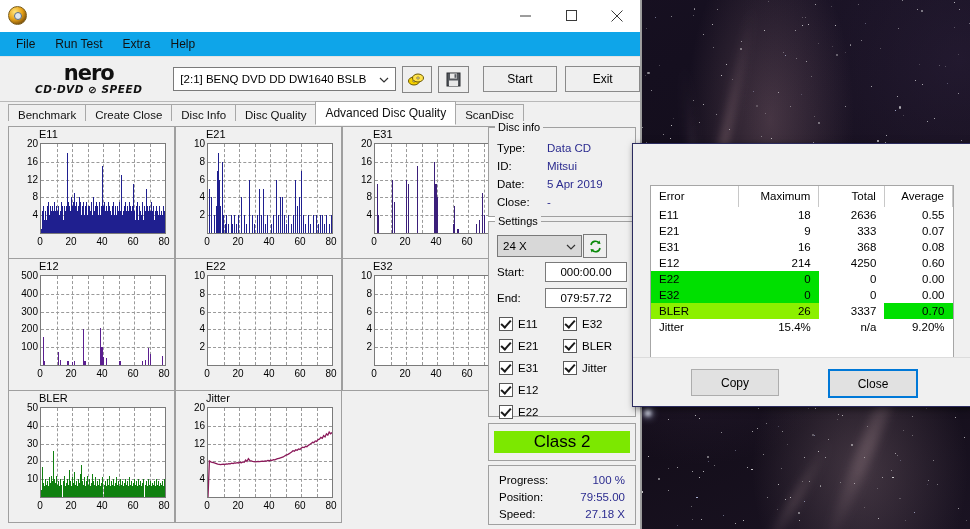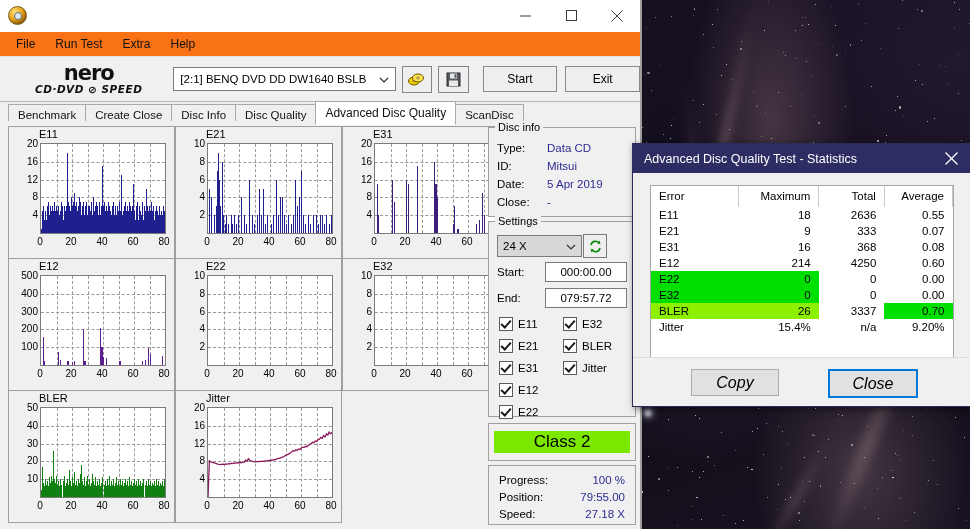--- a/index.html
+++ b/index.html
@@ -40,21 +40,21 @@
   }
   #app-icon:after{
     content:"";position:absolute;left:5px;top:5px;width:6px;height:6px;border-radius:50%;
     background:#dfe7ef;border:1px solid #5b6f86;
   }
   #app-title{font-size:12.5px;color:#4b4b4b;white-space:nowrap;}
   .wincontrols{margin-left:auto;display:flex;height:31px;}
   .wc{width:46px;height:31px;display:flex;align-items:center;justify-content:center;color:#3a3a3a;}
   .wc svg{display:block;}
 
-  #menubar{height:24px;display:flex;align-items:center;background:#f97316;padding-left:7px;gap:2px;
+  #menubar{height:24px;display:flex;align-items:center;background:#0ea5e9;padding-left:7px;gap:2px;
            border-bottom:1px solid #e3e3e3;}
   .menu-item{padding:3px 9px;font-size:12px;color:#111;}
 
   #toolbar{
     height:44px;background:#f0f0f0;display:flex;align-items:center;
     border-bottom:1px solid #b9b9b9;position:relative;
   }
   #nero-logo{width:152px;margin-left:14px;margin-right:10px;text-align:center;line-height:1;}
   #nero-logo .n1{font-family:"DejaVu Sans",sans-serif;font-weight:bold;font-size:21px;letter-spacing:-1px;color:#111;}
   #nero-logo .n2{font-family:"DejaVu Sans",sans-serif;font-weight:bold;font-size:10.5px;letter-spacing:.5px;color:#111;
@@ -131,21 +131,21 @@
   #stats-body{position:absolute;left:0;top:29px;right:0;bottom:0;background:#f0f0f0;}
   #stats-table-wrap{position:absolute;left:17px;top:12px;right:17px;height:173px;background:#fff;border:1px solid #a6a6a6;}
   table.stats{width:100%;border-collapse:collapse;font-size:11.5px;color:#000;table-layout:fixed;}
   table.stats th{font-weight:normal;padding:4px 8px 5px 8px;text-align:right;border-right:1px solid #c8c8c8;}
   table.stats th.lcol{text-align:left;}
   table.stats th.last{border-right:1px solid #c8c8c8;}
   table.stats td{padding:2px 8px;text-align:right;}
   table.stats td.lcol{text-align:left;}
   #stats-footer{position:absolute;left:0;right:0;bottom:0;height:48px;background:#f0f0f0;border-top:1px solid #dcdcdc;}
   .dlgbtn{position:absolute;top:11px;height:25px;width:86px;background:#e1e1e1;border:1px solid #adadad;
-          display:flex;align-items:center;justify-content:center;font-size:16px;color:#000;font-style:italic;}
+          display:flex;align-items:center;justify-content:center;font-size:12px;color:#000;}
   #btn-copy{left:58px;}
   #btn-close{left:195px;background:#e1e1e1;border:2px solid #0078d7;}
 </style>
 </head>
 <body>
 
 <div id="desktop">
   <div id="stars">
       <div class="star" style="left: 669px; top: 166.9px; width: 1px; height: 1px; opacity: 0.89;"></div>
       <div class="star" style="left: 882.2px; top: 476.8px; width: 1px; height: 1px; opacity: 0.71;"></div>
@@ -1283,29 +1283,20 @@
       <span class="kv-val right" style="right:10px;top:8px;">100 %</span>
       <span class="kv-label" style="left:10px;top:25px;">Position:</span>
       <span class="kv-val right" style="right:10px;top:25px;">79:55.00</span>
       <span class="kv-label" style="left:10px;top:42px;">Speed:</span>
       <span class="kv-val right" style="right:10px;top:42px;">27.18 X</span>
     </div>
   </div>
 </div>
 
 <div id="stats-dialog">
-  <div id="stats-titlebar">
-    <div id="stats-title">Advanced Disc Quality Test - Statistics</div>
-    <div id="stats-close">
-      <svg width="13" height="13">
-          <line x1="0.5" y1="0.5" x2="12.5" y2="12.5" stroke="#fff" stroke-width="1.2"></line>
-          <line x1="12.5" y1="0.5" x2="0.5" y2="12.5" stroke="#fff" stroke-width="1.2"></line>
-        </svg>
-    </div>
-  </div>
   <div id="stats-body">
     <div id="stats-table-wrap">
       <table class="stats">
         <thead>
             <tr>
           <th class="lcol" style="width:30%">Error</th>
           <th style="width:27%">Maximum</th>
           <th style="width:21%">Total</th>
           <th class="last" style="width:22%">Average</th>
         </tr>

